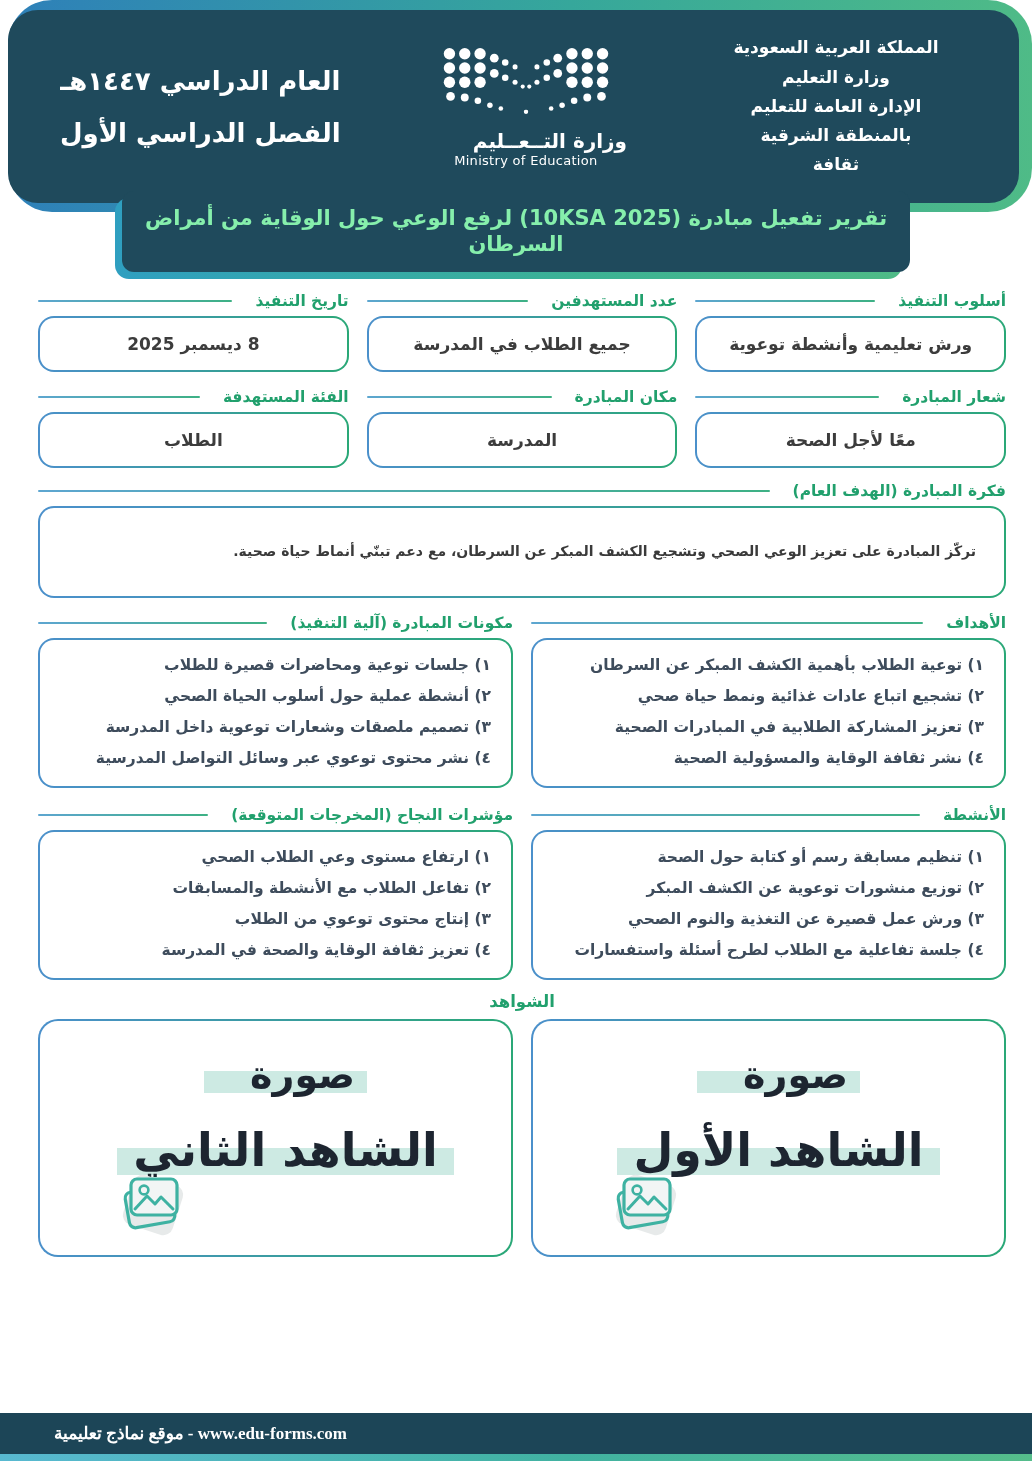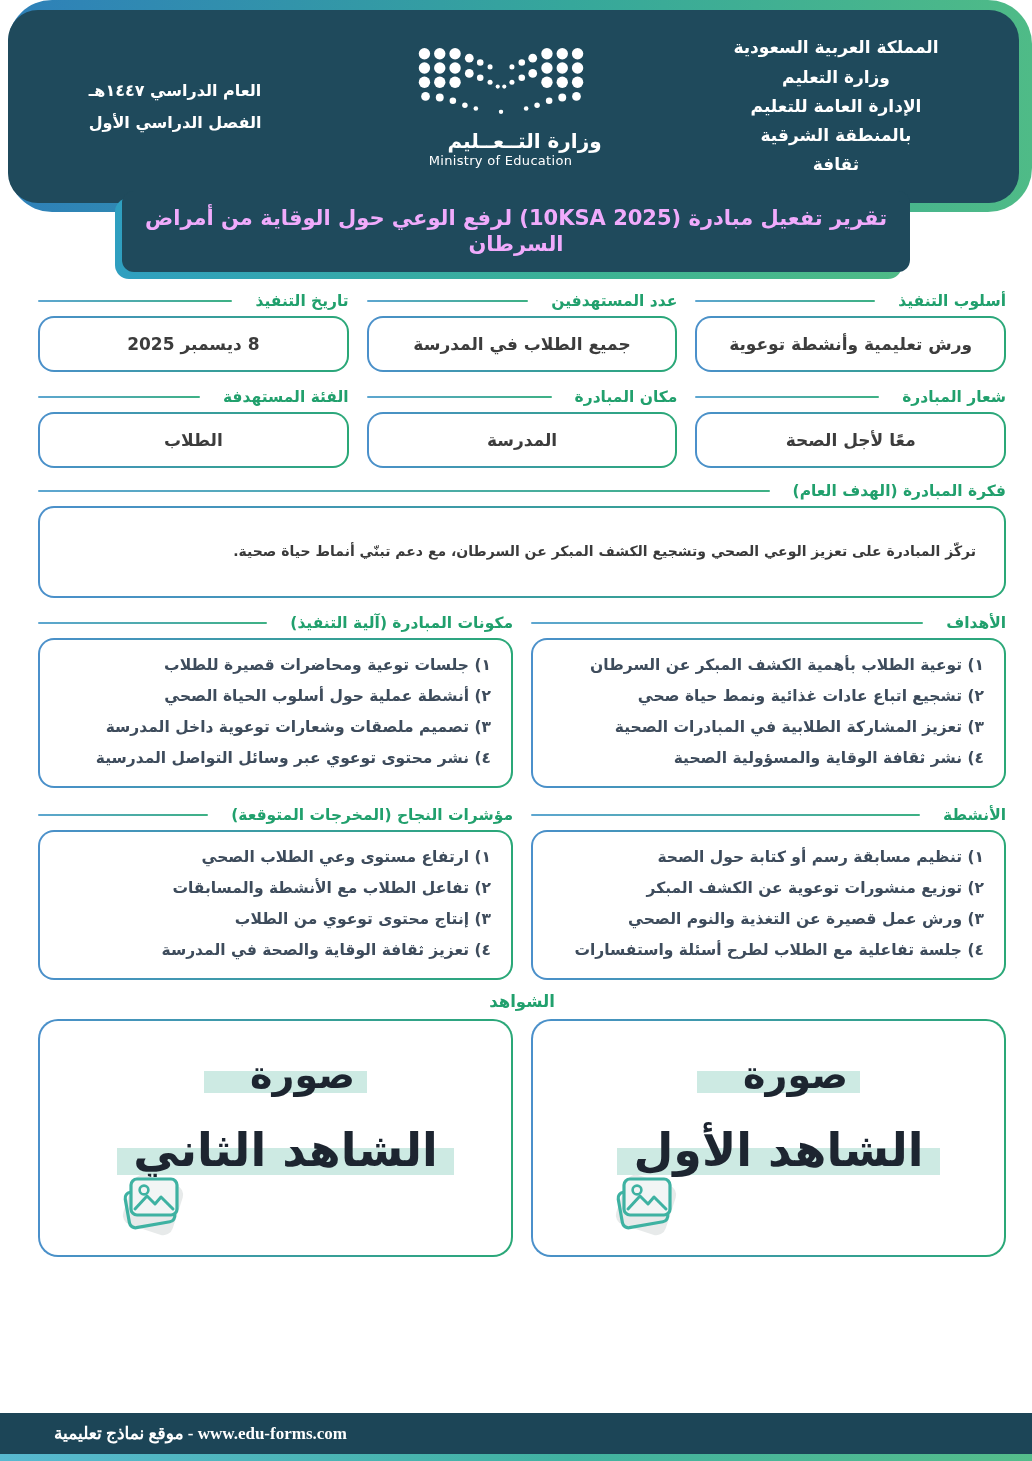--- a/index.html
+++ b/index.html
@@ -8,29 +8,29 @@
     direction:rtl;font-family:"DejaVu Sans","Liberation Sans",sans-serif;
   }
   
   .header-wrap{position:relative;height:212px;z-index:1;padding-left:25px;}
   .header-grad{position:absolute;left:8px;right:0;top:0;bottom:0;border-radius:44px;
     background:linear-gradient(90deg,#2e80b9 0%,#36a79b 55%,#4fbb87 100%);}
   .header-panel{position:absolute;left:8px;right:13px;top:10px;bottom:9px;border-radius:30px;
     background:#1f4a5c;display:flex;align-items:center;justify-content:space-between;
     padding:0 58px 0 52px;box-sizing:border-box;color:#fff;}
   .org-block{text-align:center;font-size:17px;font-weight:600;line-height:1.72;min-width:250px;}
-  .year-block{text-align:center;font-size:16px;font-weight:700;line-height:2.0;min-width:230px;}
+  .year-block{text-align:center;font-size:26px;font-weight:700;line-height:2.0;min-width:230px;}
   .logo-block{text-align:center;}
   .logo-wordmark{font-size:20px;font-weight:700;letter-spacing:0;margin-top:10px;margin-left:48px;}
   .logo-sub{font-size:13px;font-weight:400;margin-top:0;letter-spacing:.3px;direction:ltr;}
   
   .title-wrap{position:relative;width:788px;margin:-21px auto 0;z-index:5;}
   .title-grad{position:absolute;left:-7px;right:8px;top:7px;bottom:-7px;border-radius:14px;
     background:linear-gradient(90deg,#2f9fc0,#3cb294 60%,#4fbb87);}
-  .title-bar{position:relative;background:#1f4a5c;border-radius:12px;color:#f0abfc;text-align:center;
+  .title-bar{position:relative;background:#1f4a5c;border-radius:12px;color:#86efac;text-align:center;
     font-size:21px;font-weight:700;padding:14px 18px;line-height:1.25;}
   
   .content{padding:0 26px 0 38px;}
   .label-row{display:flex;align-items:center;gap:23px;height:26px;margin-bottom:2px;}
   .g-label{color:#21a06d;font-size:15.5px;font-weight:700;white-space:nowrap;}
   .label-line{flex:1;height:2px;border-radius:2px;opacity:.9;
     background:linear-gradient(270deg,#28a877,#4b9ccb);}
   .gbox{border:2px solid transparent;border-radius:16px;
     background:linear-gradient(#fff,#fff) padding-box,linear-gradient(90deg,#4b90cb,#2aa877) border-box;padding-left:20px;}
   

